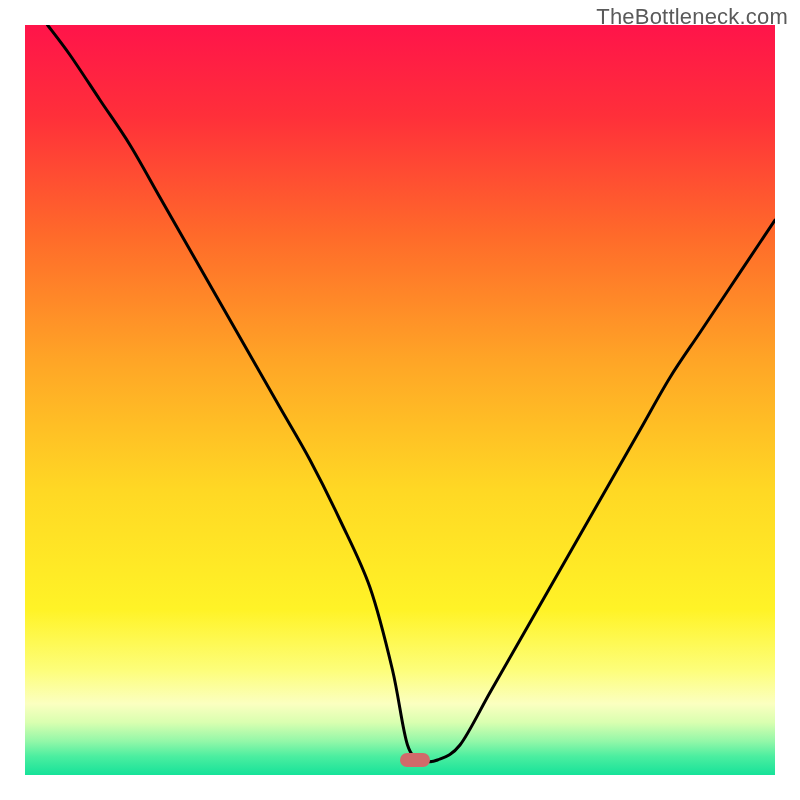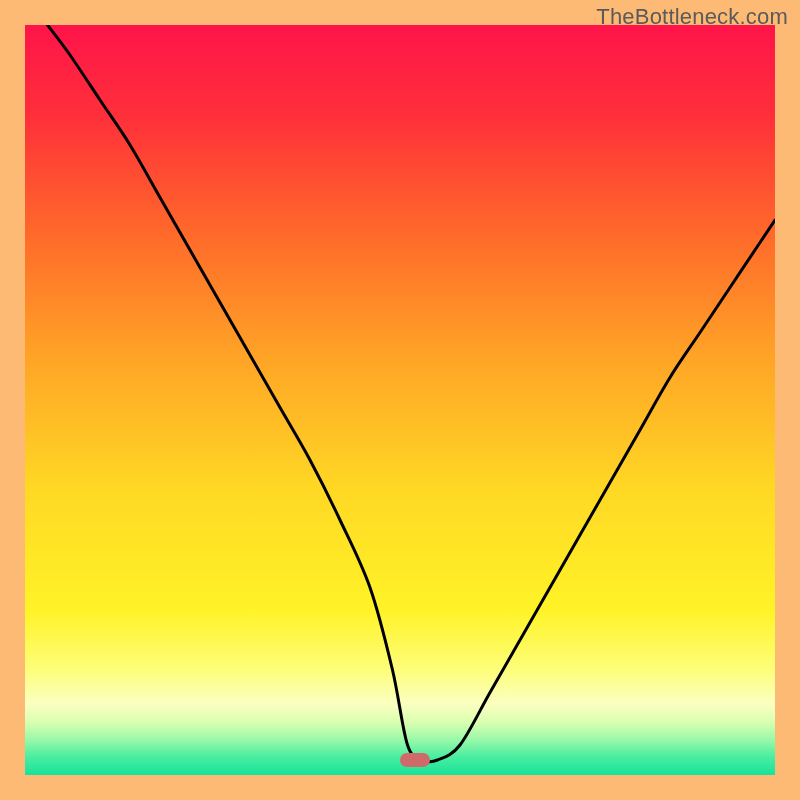--- a/index.html
+++ b/index.html
@@ -8,21 +8,21 @@
     width: 800px;
     height: 800px;
     background: #000;
     overflow: hidden;
     font-family: Arial, Helvetica, sans-serif;
   }
   .frame {
     position: relative;
     width: 800px;
     height: 800px;
-    background: #fdba74;
+    background: #ffffff;
   }
   .watermark {
     position: absolute;
     top: 4px;
     right: 12px;
     color: #5a5a5a;
     font-size: 22px;
     font-weight: 500;
     letter-spacing: 0.2px;
     z-index: 10;

